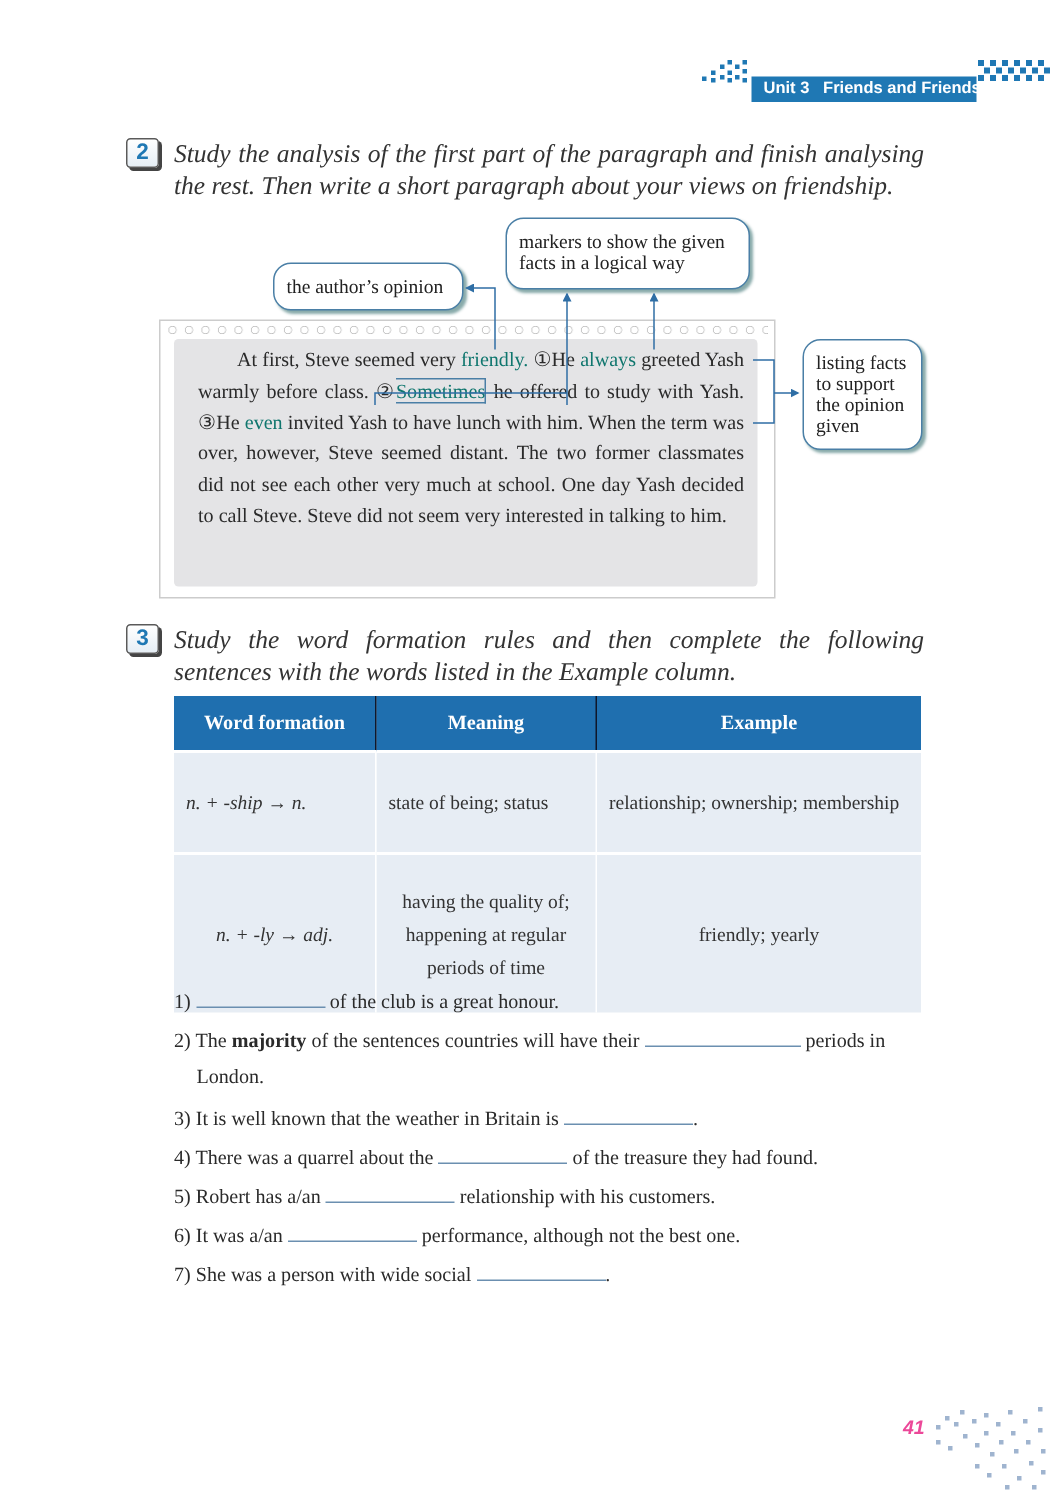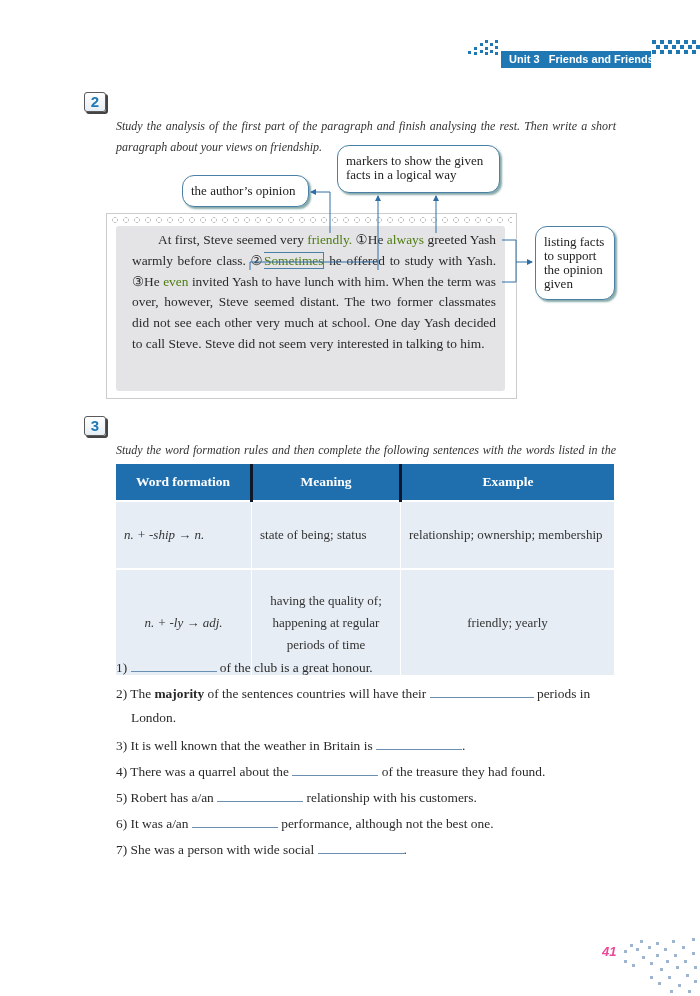--- a/index.html
+++ b/index.html
@@ -12,41 +12,41 @@
                 color:#fff; font-family:Liberation Sans, sans-serif; font-weight:bold; font-size:11px;
                 line-height:17px; padding-left:8px; box-sizing:border-box; white-space:pre;margin-top:12px; }
   .checker { position:absolute; top:0; height:17px; }
   .checker-left { left:0; width:36px; }
   .checker-right { left:185px; width:49px; }
 
   
   .ex-num { position:absolute; width:20px; height:18px; border:1.5px solid #5a5a5a; border-radius:3px;
             background:linear-gradient(#ffffff,#e6eef5); color:#1f78b4; font-family:"Liberation Sans", sans-serif;
             font-weight:bold; font-size:15px; text-align:center; line-height:18px; box-shadow:2px 2px 0 #444; }
-  .instr { position:absolute; left:116px; width:500px; font-style:italic; font-size:12px; line-height:21px; color:#333; text-align:justify;margin-top:24px; }
+  .instr { position:absolute; left:116px; width:500px; font-style:italic; font-size:17px; line-height:21px; color:#333; text-align:justify; }
 
   
   .callout { position:absolute; background:#fff; border:1.5px solid #4a7fa6; border-radius:12px;
              box-shadow:2px 2px 2px #8aa; font-size:13px; line-height:14px; color:#222; padding:4px 8px; box-sizing:border-box; }
 
   
   .para-frame { position:absolute; left:106px; top:213px; width:409px; height:184px; border:1px solid #ccc; background:#fff; }
   .rings { position:absolute; left:4px; top:2px; right:4px; height:8px;
            background-image:radial-gradient(circle at 4px 4px, transparent 2px, #bbb 2.5px, transparent 3px);
            background-size:11px 8px; }
   .para-box { position:absolute; left:9px; top:12px; width:389px; height:165px; background:#e4e4e6; border-radius:3px; }
   .para-text { position:absolute; left:16px; top:4px; width:364px; font-size:13.4px; line-height:20.8px; text-align:justify; color:#2a2a2a; }
-  .hl { color:#4d7c0f; }
+  .hl { color:#0f766e; }
   .boxed { border:1px solid #4a7fa6; border-left:none; }
 
   svg.arrows { position:absolute; left:0; top:0; }
 
   
   table.wf { position:absolute; left:116px; top:464px; width:498px; border-collapse:collapse; font-size:13px; }
-  table.wf th { background:#1f6faf; color:#fff; font-weight:bold; height:34px; border-right:3px solid #0f172a; font-size:13.5px; }
+  table.wf th { background:#1f6faf; color:#fff; font-weight:bold; height:34px; border-right:1px solid #0f172a; font-size:13.5px; }
   table.wf th:last-child { border-right:none; }
   table.wf td { background:#e7edf4; border-top:2px solid #fff; border-right:1px solid #fff; padding:16px 8px; color:#333; }
   table.wf td:last-child { border-right:none; }
   table.wf td.form { font-style:italic; }
   .row1 td { height:34px; } .row2 td { height:73px;text-align:center; } .row3 td { height:34px; }
   .cell-lines { line-height:22px; }
 
   
   .sentences { position:absolute; left:116px; top:659px; width:500px; font-size:13.4px; color:#2a2a2a; }
   .sentence { position:absolute; left:0; white-space:nowrap; }

